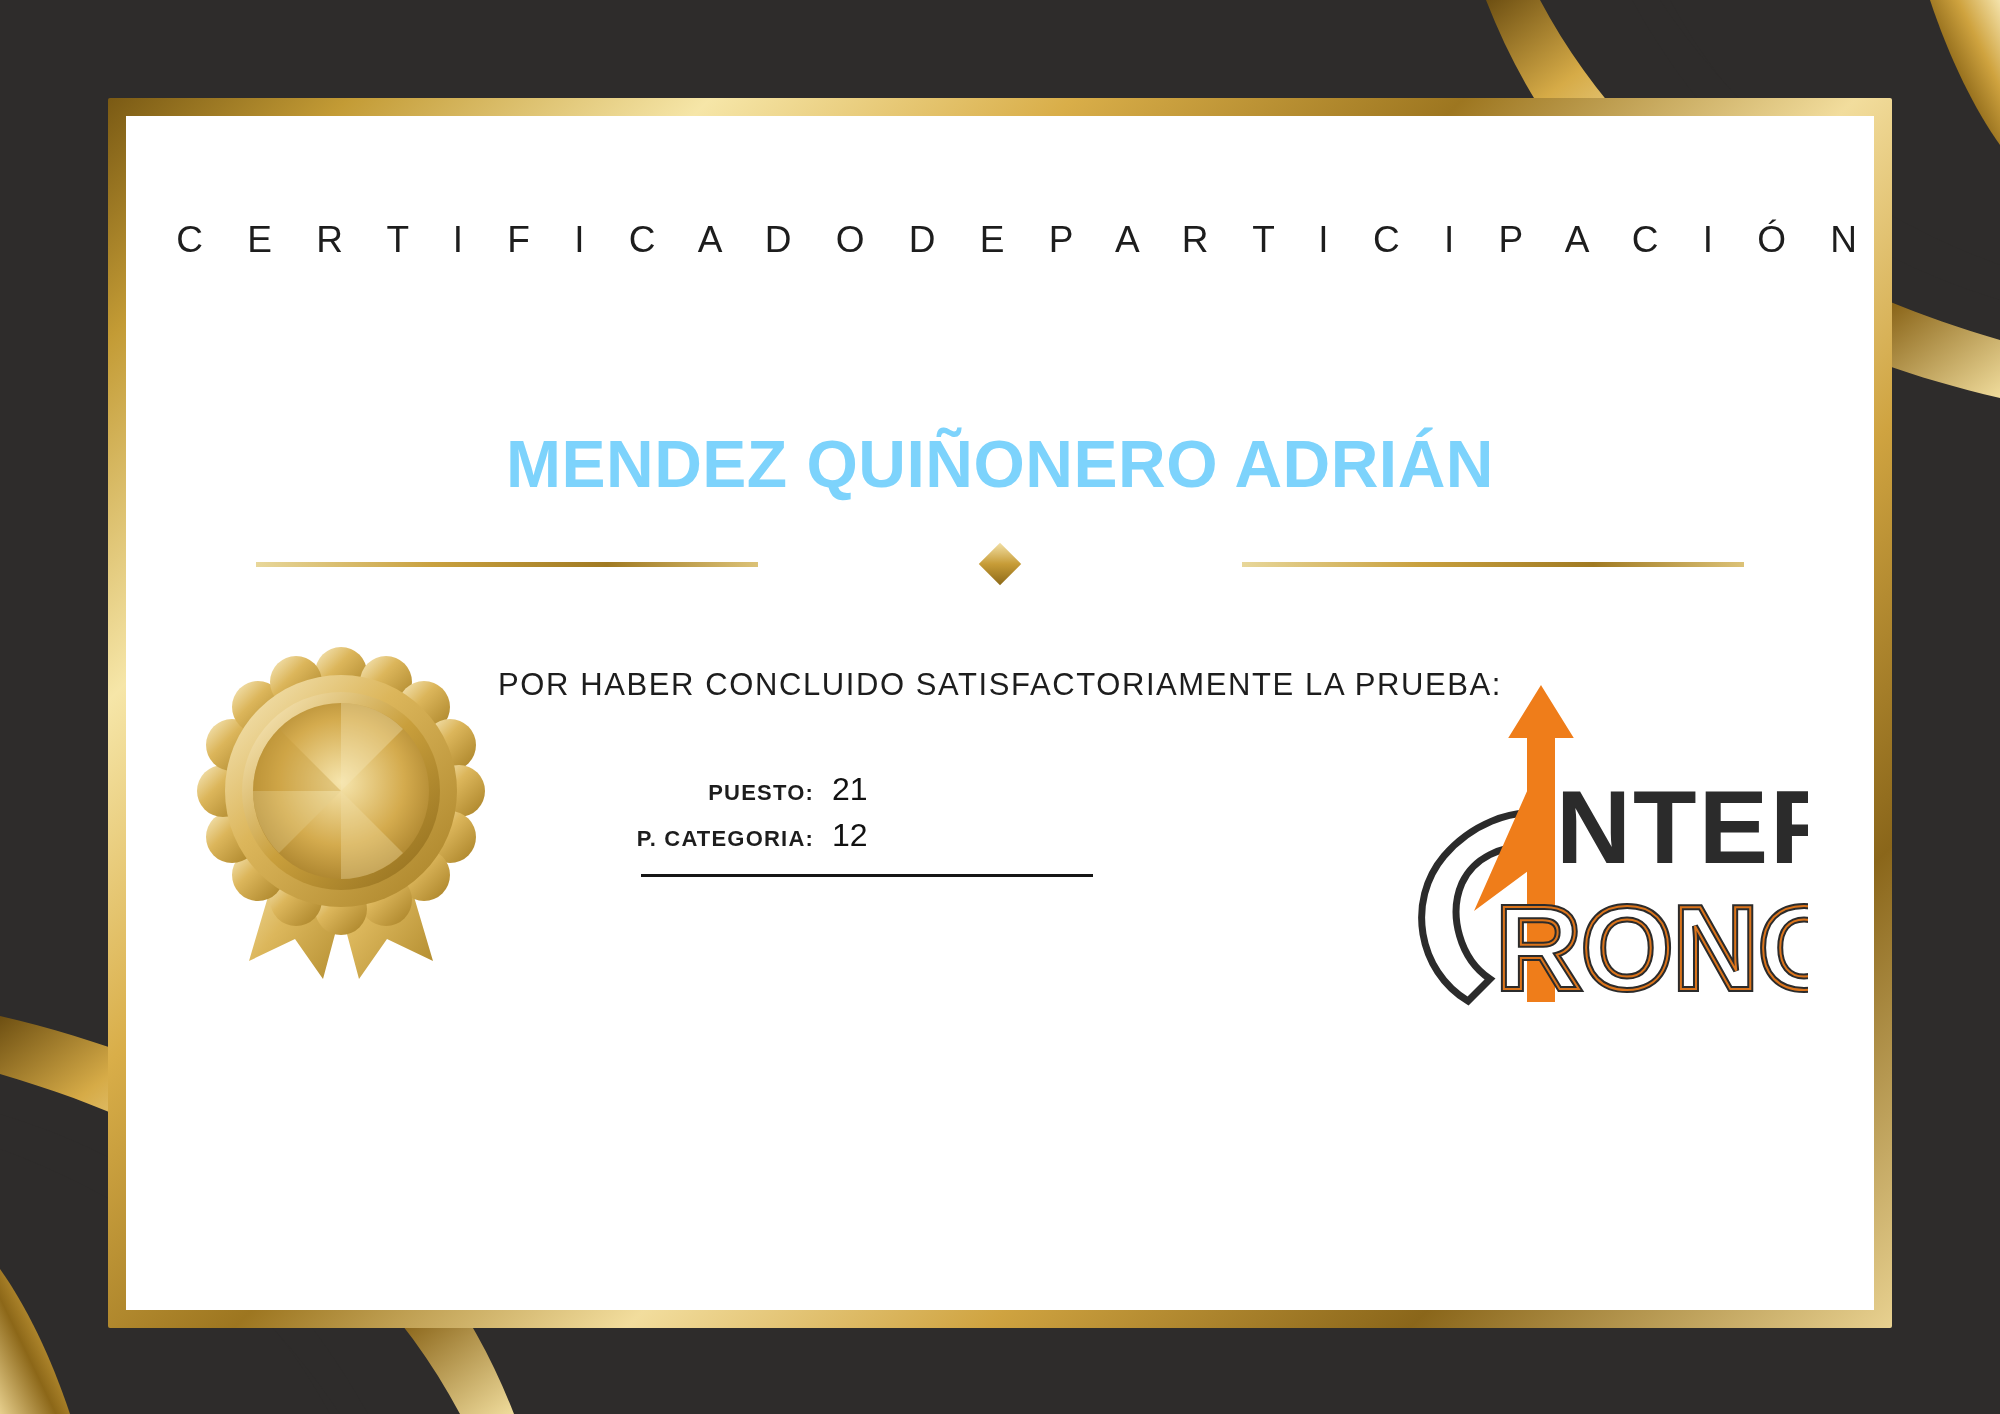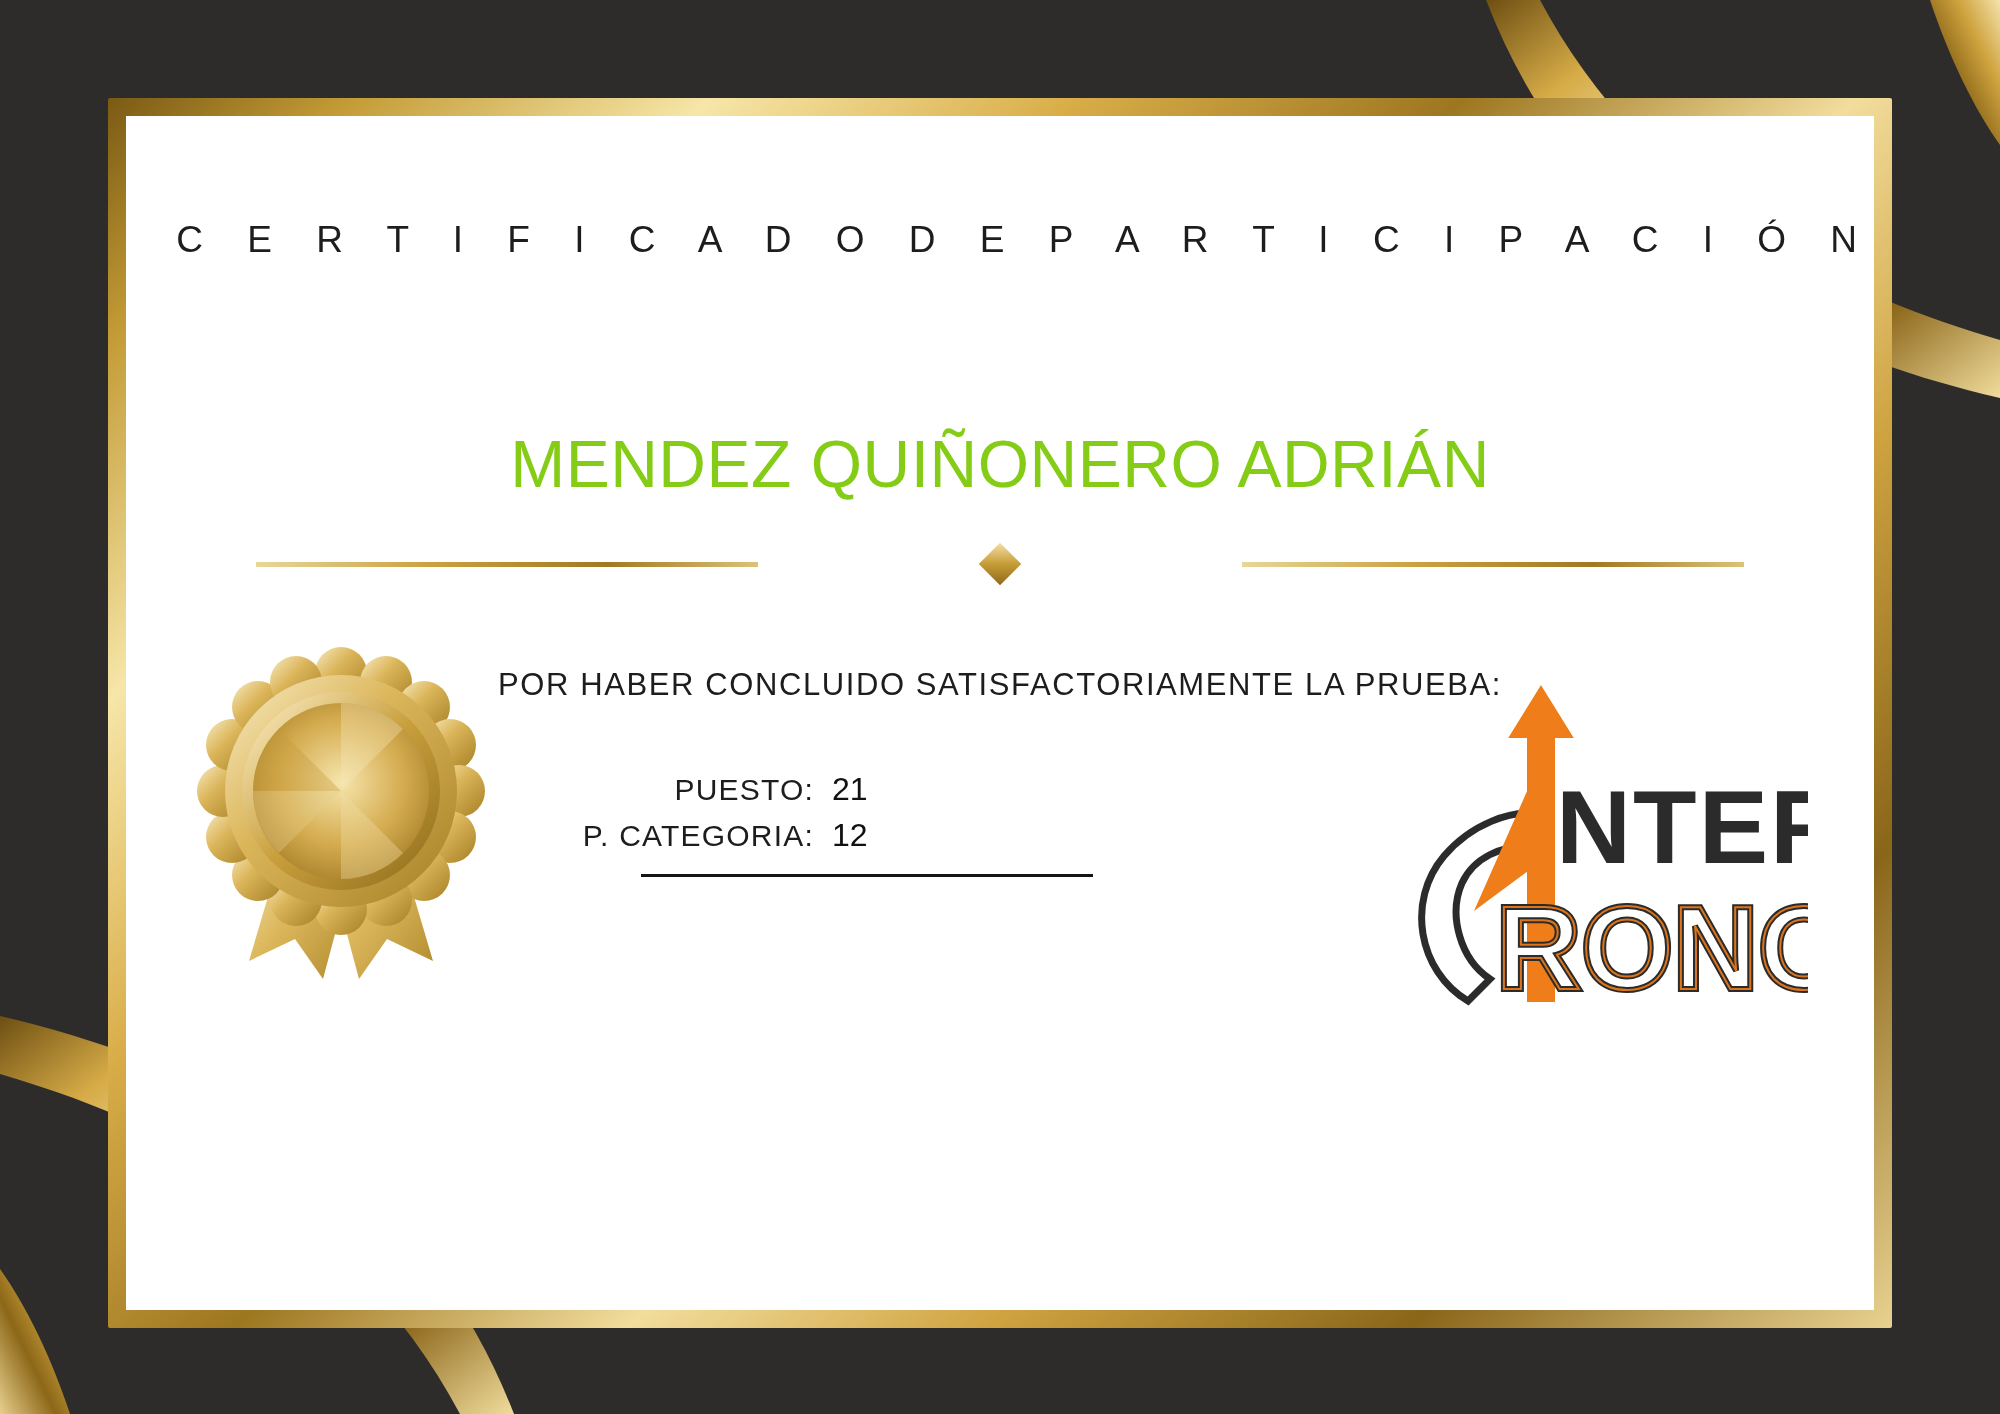--- a/index.html
+++ b/index.html
@@ -73,22 +73,22 @@
     font-weight: 400;
   }
 
   .recipient-name {
     position: absolute;
     top: 310px;
     left: 0;
     width: 100%;
     text-align: center;
     font-size: 66px;
-    color: #84cc16;
-    font-weight: 400;
+    color: #7dd3fc;
+    font-weight: 700;
     letter-spacing: 0.5px;
   }
 
   
   .divider {
     position: absolute;
     top: 428px;
     left: 0;
     width: 100%;
     height: 40px;
@@ -132,23 +132,24 @@
     width: 600px;
   }
   .result-row {
     display: flex;
     align-items: baseline;
     margin-bottom: 9px;
   }
   .result-label {
     width: 310px;
     text-align: right;
-    font-size: 30px;
+    font-size: 22px;
     letter-spacing: 1.2px;
     color: #1d1d1d;
+    font-weight: bold;
   }
   .result-value {
     padding-left: 18px;
     font-size: 32px;
     color: #111111;
   }
   .results-underline {
     margin-top: 20px;
     margin-left: 137px;
     width: 452px;

